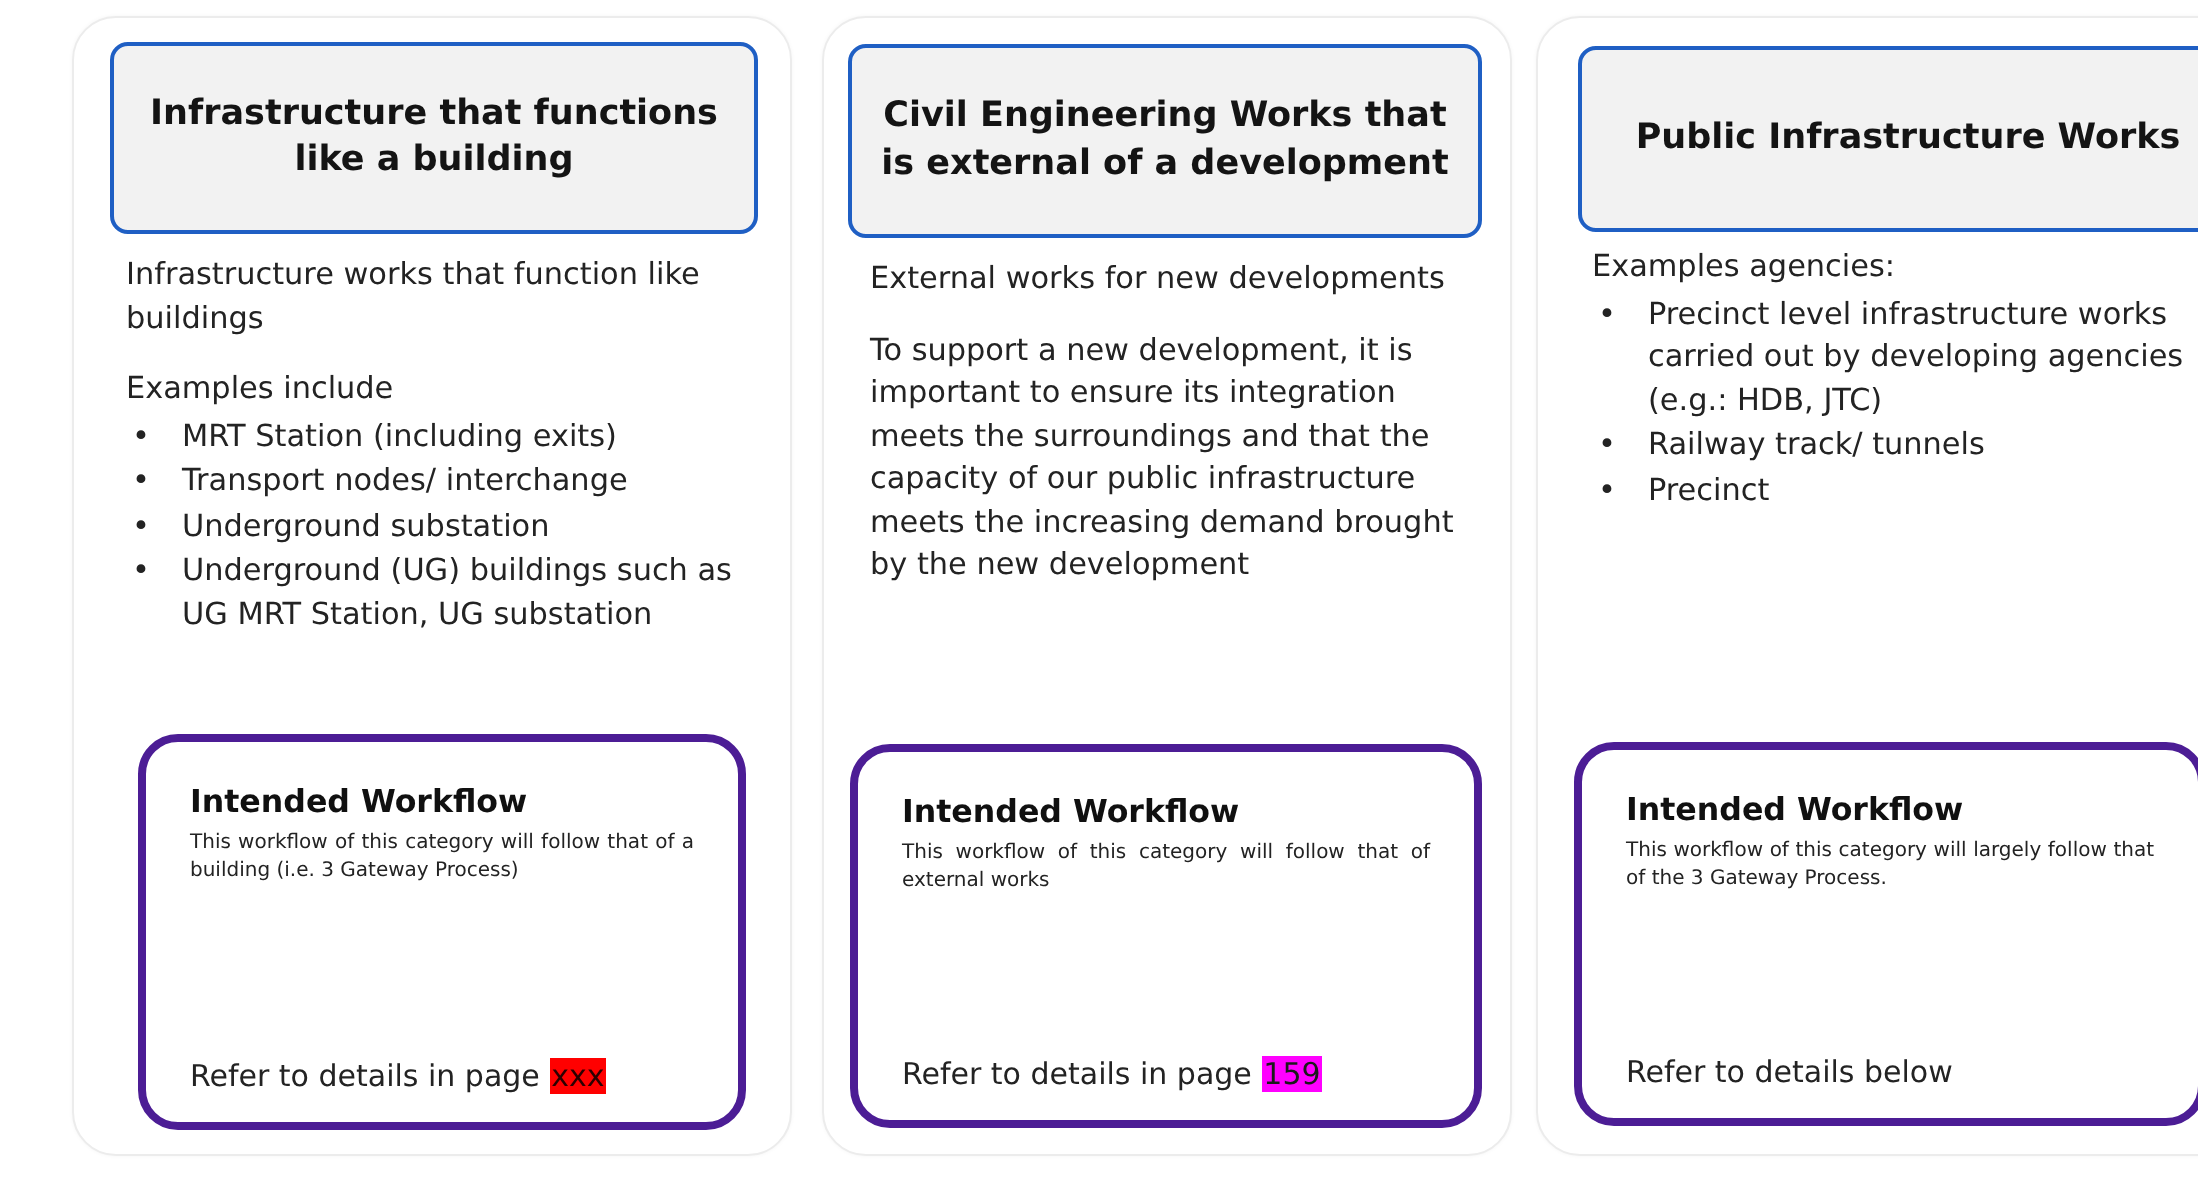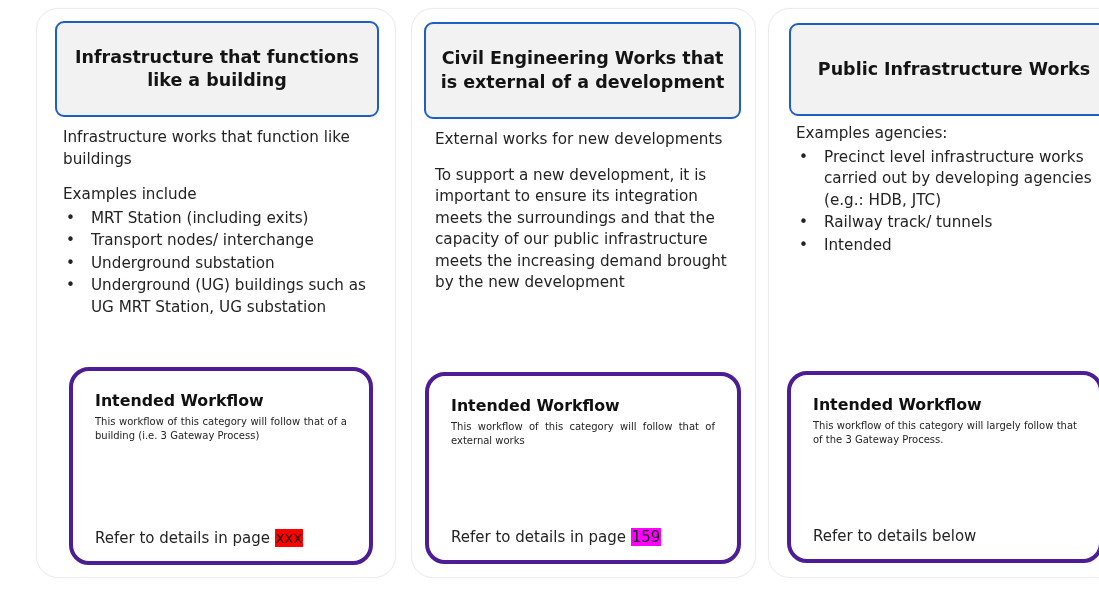--- a/index.html
+++ b/index.html
@@ -206,21 +206,21 @@
         <li>
           <span class="dot">•</span>
           <span>Precinct level infrastructure works carried out by developing agencies  (e.g.: HDB, JTC)</span>
         </li>
         <li>
           <span class="dot">•</span>
           <span>Railway track/ tunnels</span>
         </li>
         <li>
           <span class="dot">•</span>
-          <span>Intended</span>
+          <span>Precinct</span>
         </li>
       </ul>
     </div>
 
     <div class="workflow">
       <p class="wf-title">Intended Workflow</p>
       <p class="wf-text">This workflow of this category will largely follow that of the 3 Gateway Process.</p>
       <div class="wf-refer">
         <span>Refer to details below</span>
       </div>

